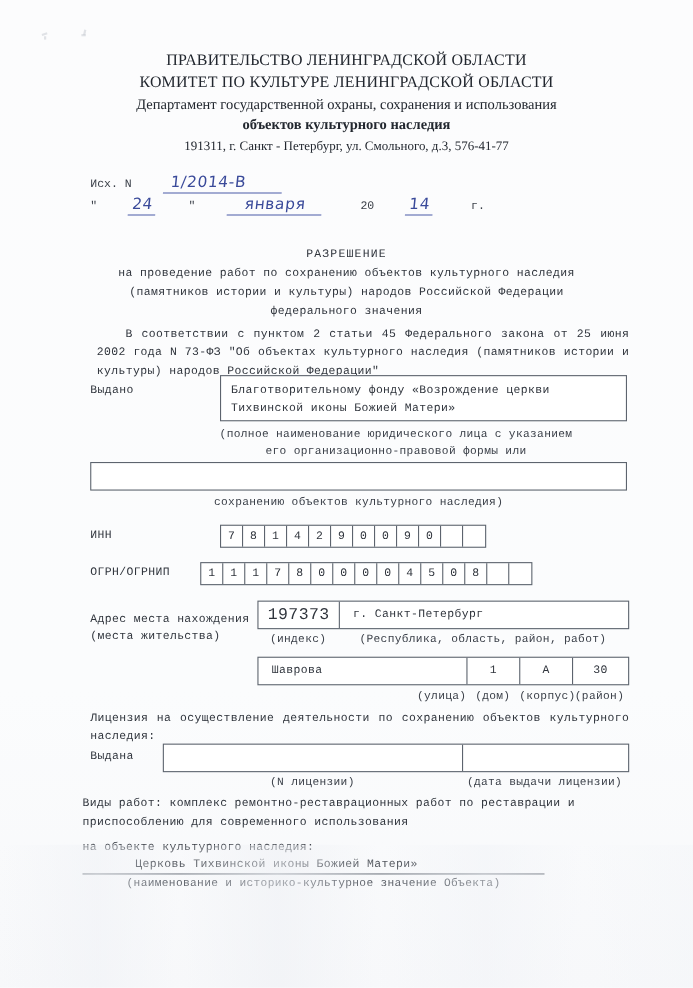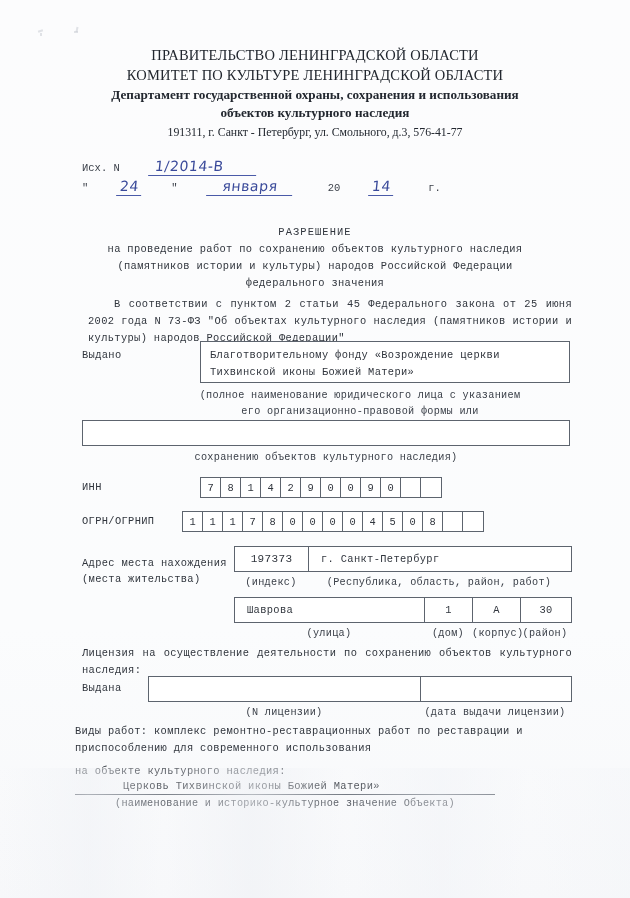--- a/index.html
+++ b/index.html
@@ -59,21 +59,21 @@
     font-family: "Liberation Serif", serif;
     color: #22272f;
   }
   .hdr-l1, .hdr-l2 {
     font-size: 14.5px;
     letter-spacing: .2px;
     line-height: 1.35;
   }
   .hdr-l3 {
     font-size: 13.2px;
-    font-weight: bold;
+    font-weight: normal;
     line-height: 1.35;
     margin-top: 1px;
   }
   .hdr-l4 {
     font-size: 13.2px;
     font-weight: bold;
     line-height: 1.35;
   }
   .hdr-l5 {
     font-size: 11.8px;
@@ -229,21 +229,21 @@
   #street-row .s-name {
     width: 190px; border-right: 1px solid #5d646e; box-sizing: border-box;
     display: flex; align-items: center; padding-left: 12px;
   }
   #street-row .s-cell {
     width: 48px; border-right: 1px solid #5d646e; box-sizing: border-box;
     display: flex; align-items: center; justify-content: center;
   }
   #street-row .s-cell.last { border-right: none; width: 50px; }
   #street-cap-row { position: absolute; left: 234px; top: 626px; width: 336px; display: flex; }
-  #street-cap-row .c1 { width: 190px; text-align: center; }
+  #street-cap-row .c1 { width: 190px; text-align: right; }
   #street-cap-row .c2 { width: 48px; text-align: center; }
   #street-cap-row .c3 { width: 48px; text-align: center; }
   #street-cap-row .c4 { width: 50px; text-align: center; }
 
   
   #lic-para {
     position: absolute; left: 82px; top: 645px; width: 490px;
     font-size: 10.4px; line-height: 1.62; text-align: justify; font-family: Liberation Mono, monospace;
   }
   #lic-label { position: absolute; left: 82px; top: 681px; }
@@ -373,21 +373,21 @@
       <span class="cell"></span>
       <span class="cell"></span>
     </span>
   </div>
 
   <div id="addr-label" class="lbl">
     <div>Адрес места нахождения</div>
     <div>(места жительства)</div>
   </div>
   <div id="addr-row">
-    <span class="a-idx mono" style="font-size:11px">197373</span>
+    <span class="a-idx mono" style="font-size:15px">197373</span>
     <span class="a-city mono" style="font-size:10.4px">г. Санкт-Петербург</span>
   </div>
   <div id="addr-cap-row">
     <span class="c1 caption">(индекс)</span>
     <span class="c2 caption">(Республика, область, район, работ)</span>
   </div>
 
   <div id="street-row">
     <span class="s-name mono" style="font-size:10.4px">Шаврова</span>
     <span class="s-cell mono" style="font-size:10.4px">1</span>

